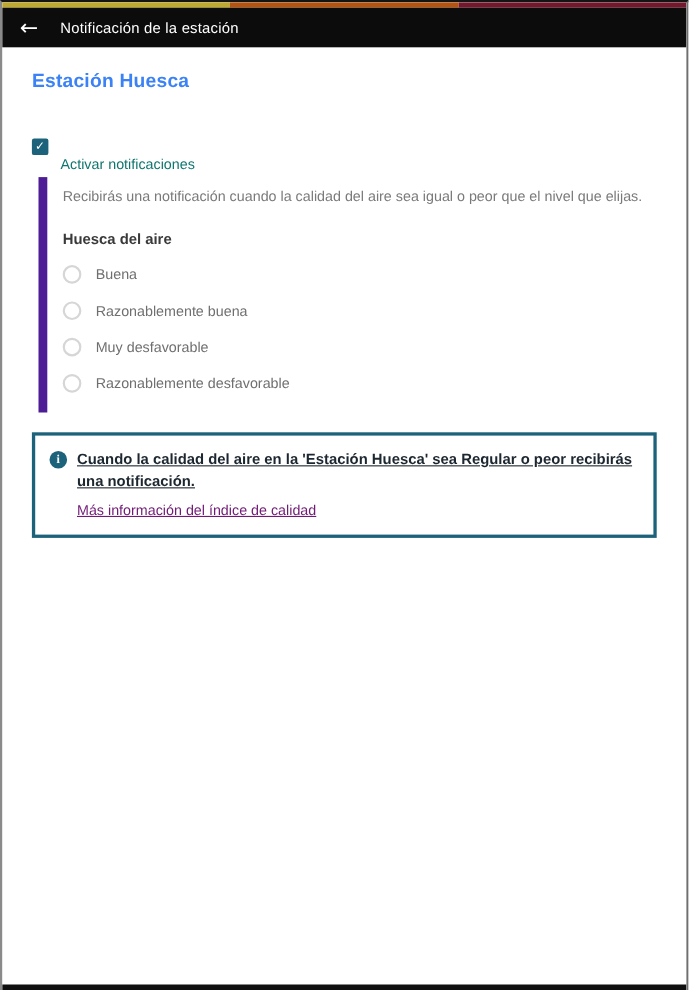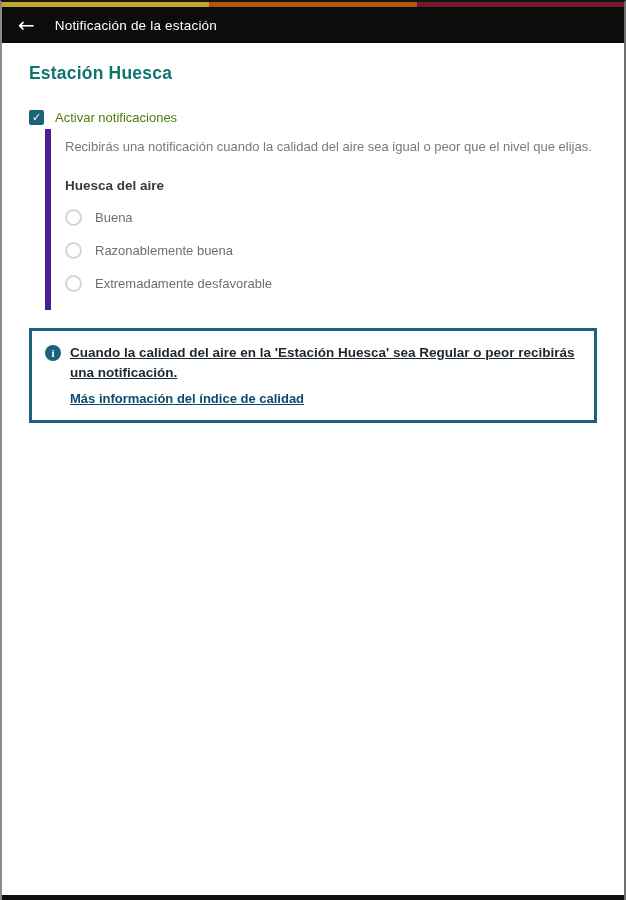--- a/index.html
+++ b/index.html
@@ -33,37 +33,37 @@
     font-family:"DejaVu Sans", sans-serif;
     padding:2px 4px;
   }
   .appbar-title {
     color:#ffffff; font-size:13.5px; font-weight:normal;
     letter-spacing:.2px;
   }
   
   .content { padding:20px 27px 0 27px; flex:1 1 auto; }
   .page-heading {
-    font-size:17.5px; font-weight:bold; color:#0f766e;
+    font-size:17.5px; font-weight:bold; color:#3b82f6;
     margin-bottom:26px; letter-spacing:.2px;
   }
   
   .check-row { display:flex; align-items:center; gap:11px; }
   .checkbox {
     width:15px; height:15px; border-radius:2px;
     background:#1d627b; color:#ffffff;
     display:flex; align-items:center; justify-content:center;
     font-size:11px; line-height:1; cursor:pointer;
     flex-shrink:0;
   }
-  .check-label { font-size:13px; color:#4d7c0f; cursor:pointer; }
+  .check-label { font-size:13px; color:#0f766e; cursor:pointer;margin-top:32px; }
   
   .indent-block {
-    margin-left:16px; margin-top:4px;
-    border-left:6px solid #4c1d95;
+    margin-left:6px; margin-top:4px;
+    border-left:8px solid #4c1d95;
     padding:9px 0 16px 14px;
   }
   .description {
     font-size:13px; color:#7a7a7a; line-height:1.4;
     margin-bottom:22px;
   }
   .group-label {
     font-size:13.5px; font-weight:bold; color:#3a3a3a;
     margin-bottom:16px;
   }
@@ -96,22 +96,22 @@
     flex-shrink:0; margin-top:2px;
   }
   .info-text {
     font-size:13.5px; font-weight:bold; color:#1d2730;
     line-height:1.5;
     text-decoration:underline;
   }
   .info-link {
     display:inline-block;
     margin:7px 0 0 25px;
-    font-size:13px; color:#0c4a6e;
-    text-decoration:underline; cursor:pointer;font-weight:bold;
+    font-size:13px; color:#701a75;
+    text-decoration:underline; cursor:pointer;
   }
   
   .bottom-bar { height:5px; background:#0f0f0f; width:100%; flex-shrink:0; margin-top:auto; }
 </style>
 </head>
 <body>
 
 <div class="screen">
 
   <div class="top-stripe">
@@ -145,24 +145,28 @@
           <span class="radio-label">Buena</span>
         </div>
 
         <div class="radio-row">
           <span class="radio"></span>
           <span class="radio-label">Razonablemente buena</span>
         </div>
 
 
 
+        <div class="radio-row">
+          <span class="radio"></span>
+          <span class="radio-label">Muy desfavorable</span>
+        </div>
 
         <div class="radio-row">
           <span class="radio"></span>
-          <span class="radio-label">Extremadamente desfavorable</span>
+          <span class="radio-label">Razonablemente desfavorable</span>
         </div>
       </div>
 
     </div>
 
     <div class="info-box">
       <div class="info-row">
         <span class="info-icon">i</span>
         <span class="info-text">Cuando la calidad del aire en la 'Estación Huesca' sea Regular o peor recibirás una notificación.</span>
       </div>

